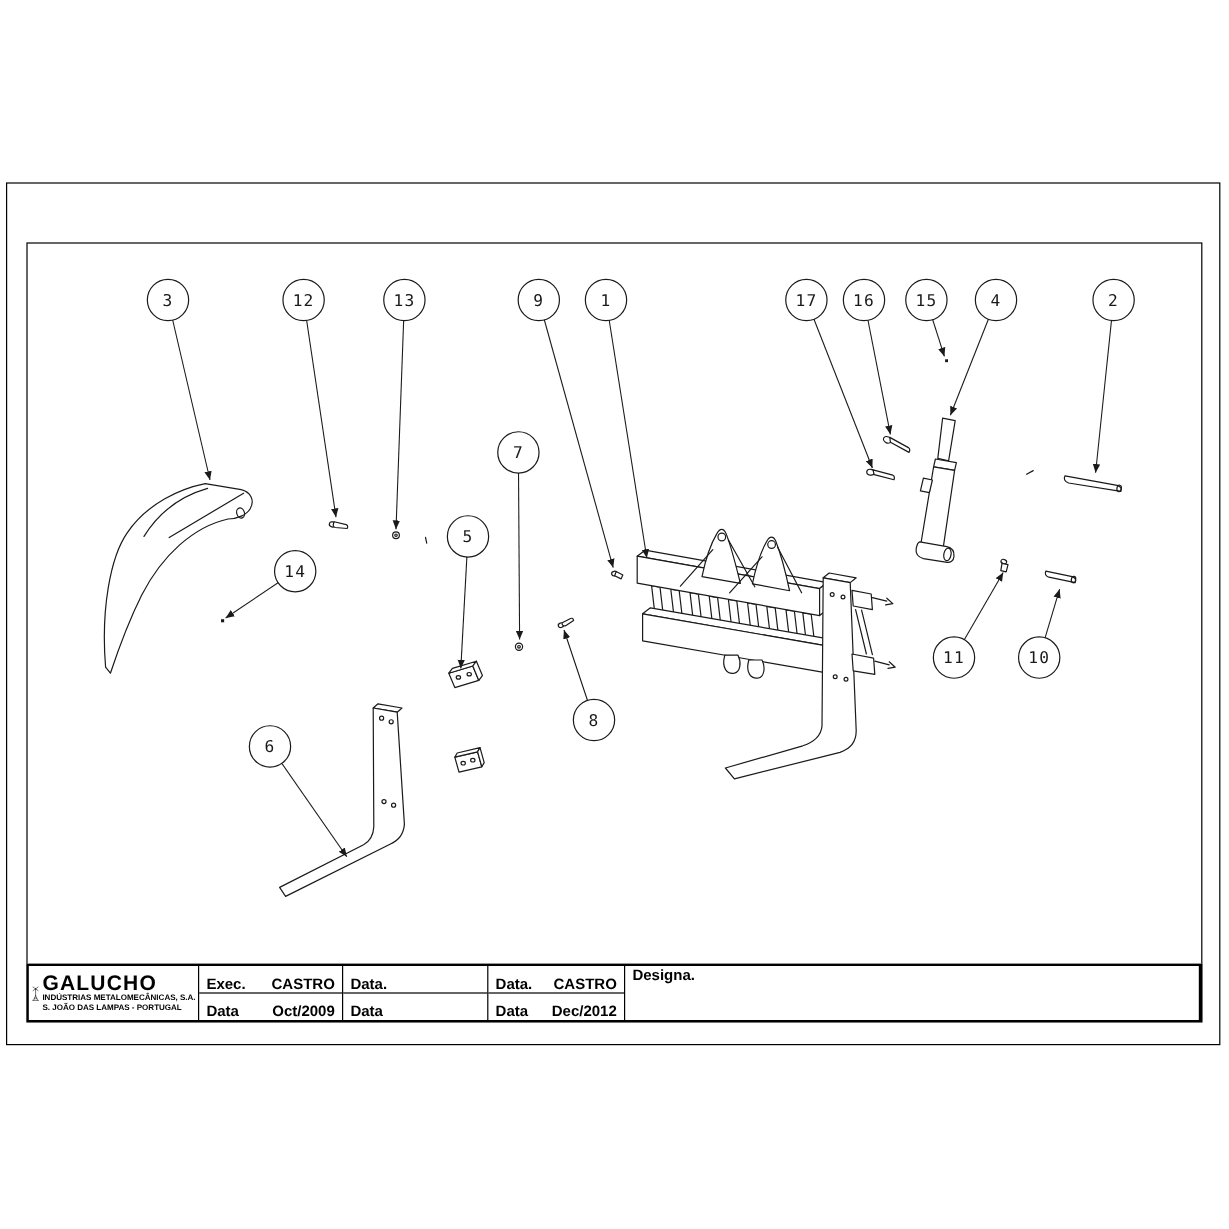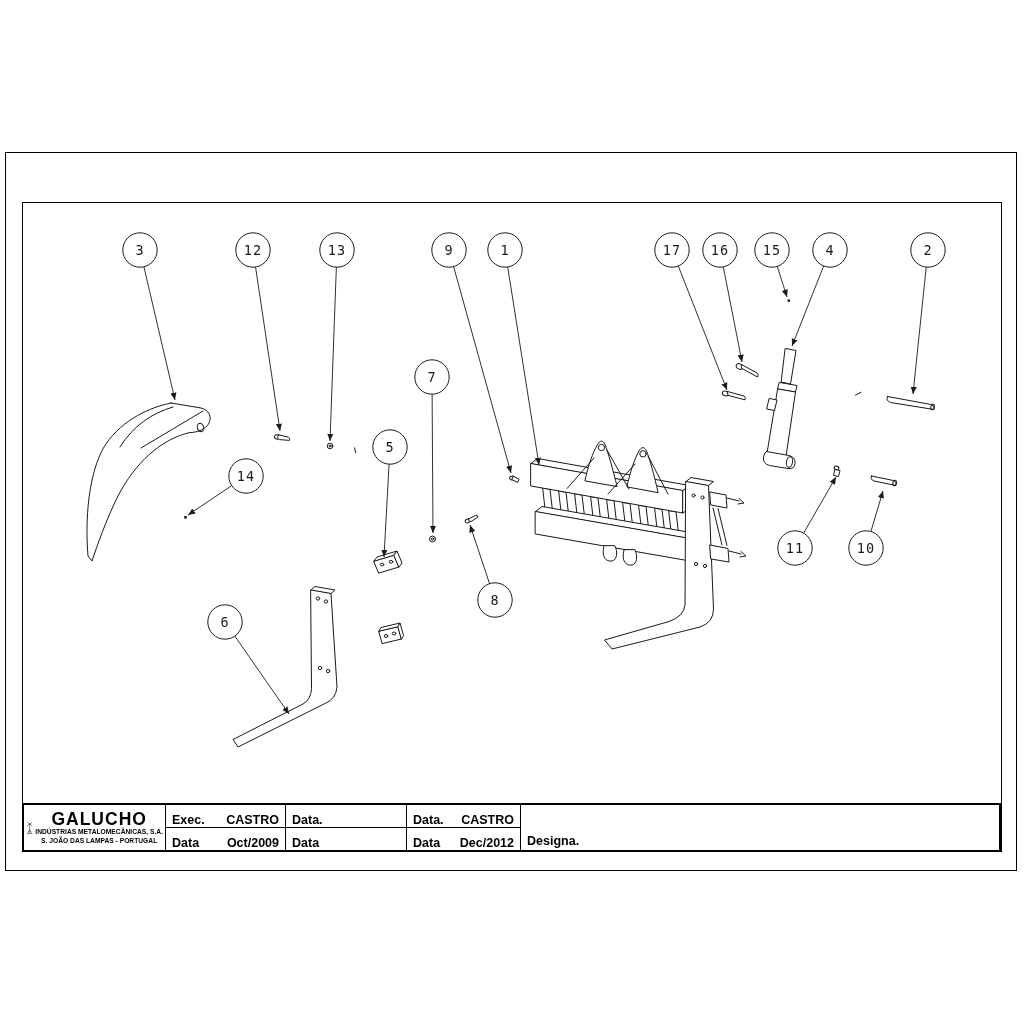--- a/index.html
+++ b/index.html
@@ -12,31 +12,31 @@
   svg.draw{position:absolute;left:0;top:0;width:1024px;height:1024px;}
   .leader{stroke:#1a1a1a;stroke-width:0.9;fill:none;}
   .balloon{fill:#fff;stroke:#1a1a1a;stroke-width:1;}
   .balloon-num{font-family:"DejaVu Sans Mono",monospace;font-size:13.5px;fill:#1a1a1a;
        text-anchor:middle;letter-spacing:1px;}
   
   .titleblock{position:absolute;left:22px;top:803px;width:980px;height:49px;
        border:2px solid #000;box-sizing:border-box;display:flex;background:#fff;font-weight:bold;}
   .tb-logo{width:142px;border-right:1.6px solid #000;box-sizing:border-box;
        display:flex;align-items:center;gap:2px;padding:1px 2px;}
-  .logo-text{display:flex;flex-direction:column;justify-content:center;align-items:center;}
+  .logo-text{display:flex;flex-direction:column;justify-content:center;}
   .logo-name{font-size:17.5px;line-height:1.05;letter-spacing:1px;font-weight:bold;}
   .logo-sub{font-size:6.7px;line-height:1.3;white-space:nowrap;}
   .tb-col{display:grid;grid-template-rows:1fr 1fr;border-right:1.6px solid #000;box-sizing:border-box;}
   .tb-row{display:flex;justify-content:space-between;align-items:flex-end;
        padding:0 6px;border-bottom:1.2px solid #000;font-size:12.5px;}
   .tb-row:last-child{border-bottom:none;}
   .w-exec{width:120px;} .w-verif{width:121px;} .w-alter{width:114px;}
   .tb-designa{flex:1;border-right:1.6px solid #000;box-sizing:border-box;
        position:relative;padding:1px 6px;}
-  .tb-designa-label{font-size:12.5px;margin-top:28px;}
+  .tb-designa-label{font-size:12.5px;}
   .tb-designa-value{position:absolute;left:0;right:0;top:17px;text-align:center;font-size:13.5px;}
   .tb-serie{width:151px;border-right:none;}
 </style>
 </head>
 <body>
 
 <div class="sheet-outer"></div>
 <div class="sheet-inner"></div>
 
 <svg class="draw" viewBox="0 0 1024 1024">

